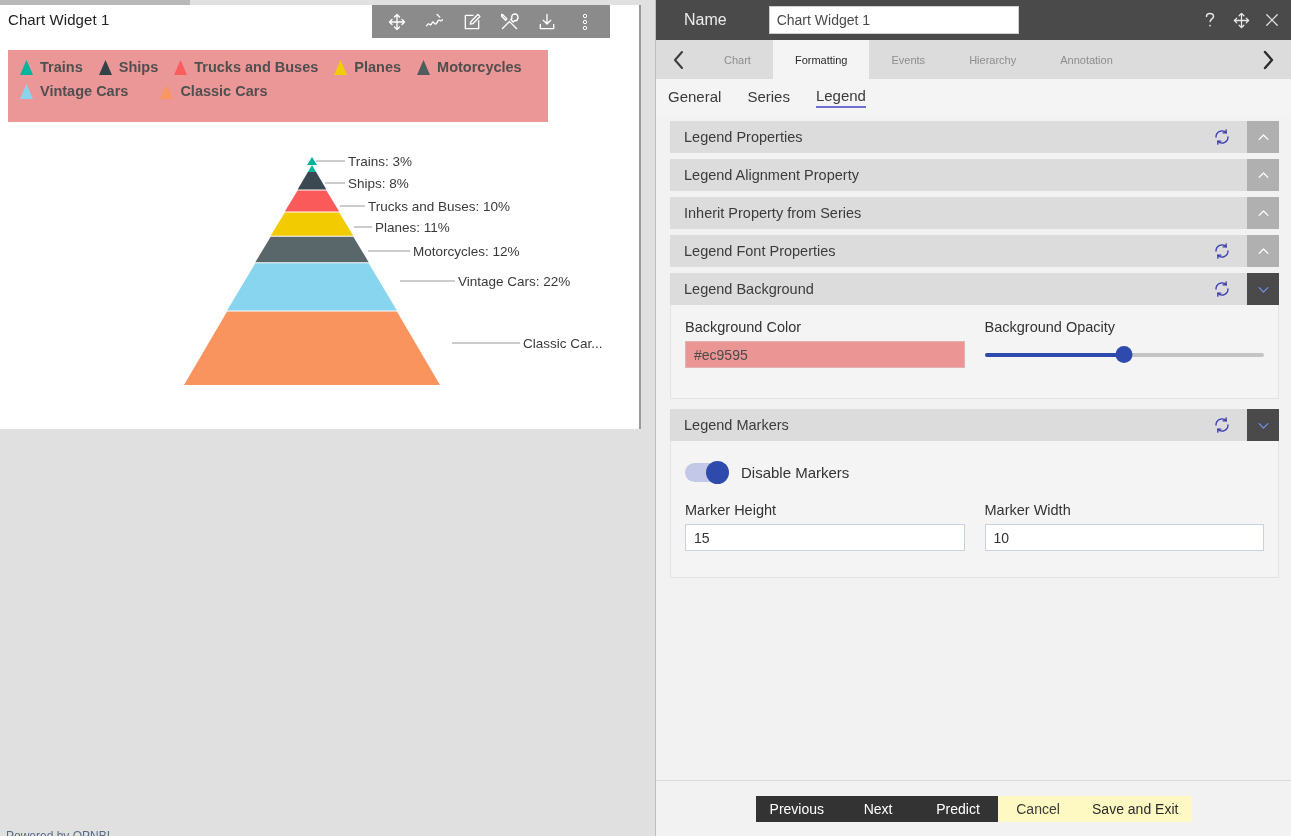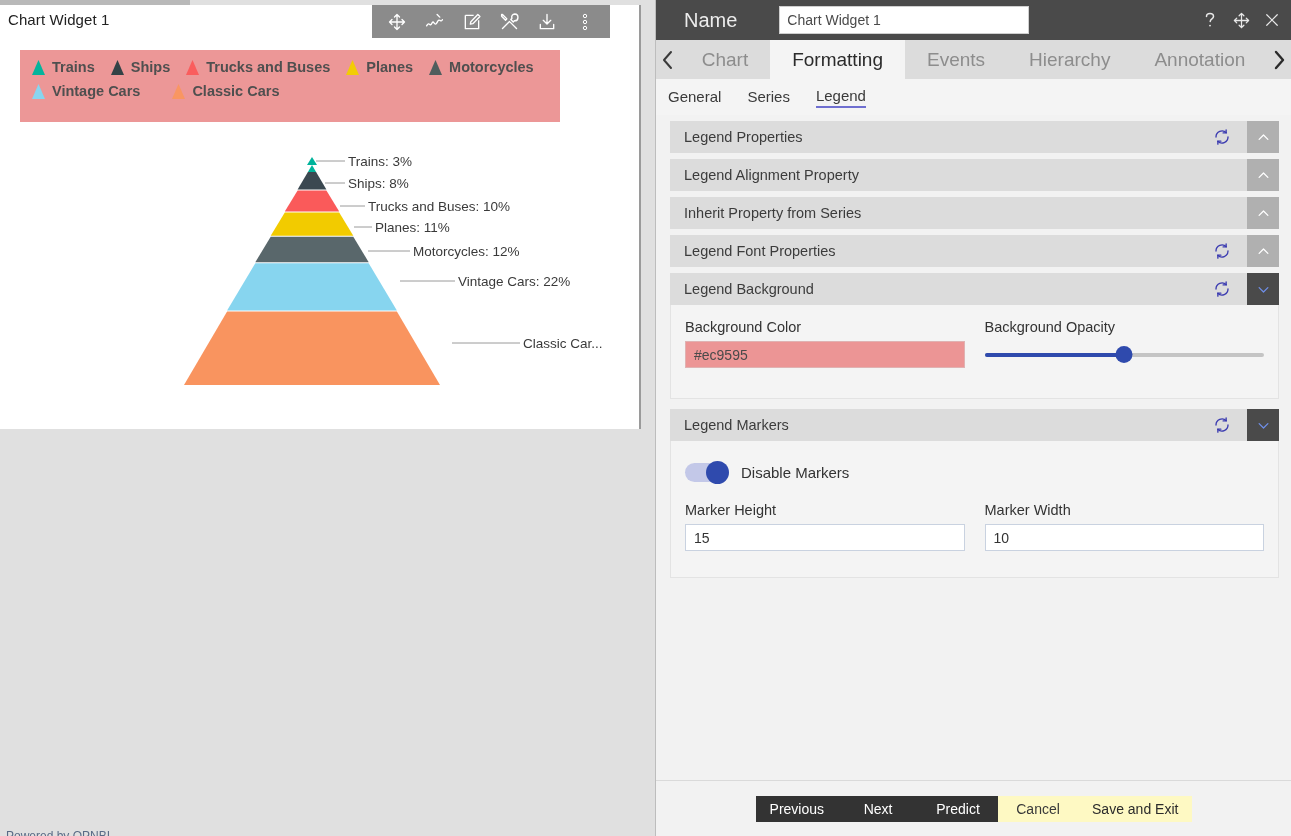--- a/index.html
+++ b/index.html
@@ -37,21 +37,21 @@
     position: absolute; right: 31px; top: 0; height: 33px;
     width: 238px; background: #8b8b8b;
     display: flex; align-items: center; justify-content: space-around;
     padding: 0 6px;
   }
   #widget-tools .tool { width: 26px; height: 26px; display:flex; align-items:center; justify-content:center; cursor:pointer; }
   #widget-tools svg { display:block; }
 
   
   #chart-legend {
-    position: absolute; left: 20px; top: 45px;
+    position: absolute; left: 8px; top: 45px;
     width: 540px; min-height: 72px;
     background: #ec9595; opacity: .98;
     padding: 9px 12px 10px 12px;
   }
   .legend-row { display: flex; align-items: center; flex-wrap: nowrap; }
   .legend-row + .legend-row { margin-top: 8px; }
   .legend-item { display: flex; align-items: center; margin-right: 16px; white-space: nowrap; }
   .legend-tri { width: 13px; height: 15px; margin-right: 7px; flex: none; }
   .legend-label { font-size: 14.5px; font-weight: bold; color: #4c4c4c; }
 
@@ -61,38 +61,38 @@
   
   #dialog {
     position: absolute; left: 655px; top: 0; width: 636px; height: 836px;
     background: #f2f2f2;
     border-left: 1px solid #bdbdbd;
   }
   #dlg-header {
     position: relative; height: 40px; background: #4a4a4a; color: #fff;
     display: flex; align-items: center;
   }
-  #dlg-name-label { margin-left: 28px; font-size: 20px; color: #ececec; }
+  #dlg-name-label { margin-left: 28px; font-size: 16px; color: #ececec; }
   #dlg-name-input {
     margin-left: 42px; width: 250px; height: 28px;
     border: 1px solid #cfcfcf; background: #fff; color: #4a4a4a;
     font-size: 14px; padding: 0 7px; font-family: "Liberation Sans", sans-serif;
   }
   #dlg-header-icons { position: absolute; right: 8px; top: 0; height: 40px; display: flex; align-items: center; gap: 9px; }
   #dlg-header-icons .hicon { width: 22px; height: 22px; display:flex; align-items:center; justify-content:center; cursor:pointer; color:#e8e8e8; }
 
   
   #tabstrip {
     position: relative; height: 39px; background: #dcdcdc;
     display: flex; align-items: stretch;
   }
   .tab-arrow { width: 46px; display:flex; align-items:center; justify-content:center; cursor:pointer; }
   .tab {
     display: flex; align-items: center; justify-content: center;
-    padding: 0 22px; font-size: 19px; color: #8d8d8d; cursor: pointer;
+    padding: 0 22px; font-size: 11px; color: #8d8d8d; cursor: pointer;
     white-space: nowrap;
   }
   .tab.active { background: #f4f4f4; color: #2b2b2b; }
 
   
   #subtabs {
     height: 36px; background: #f4f4f4; display: flex; align-items: center;
     padding-left: 12px; gap: 26px;
   }
   .subtab { font-size: 15px; color: #3a3a3a; cursor: pointer; padding-bottom: 2px; }

